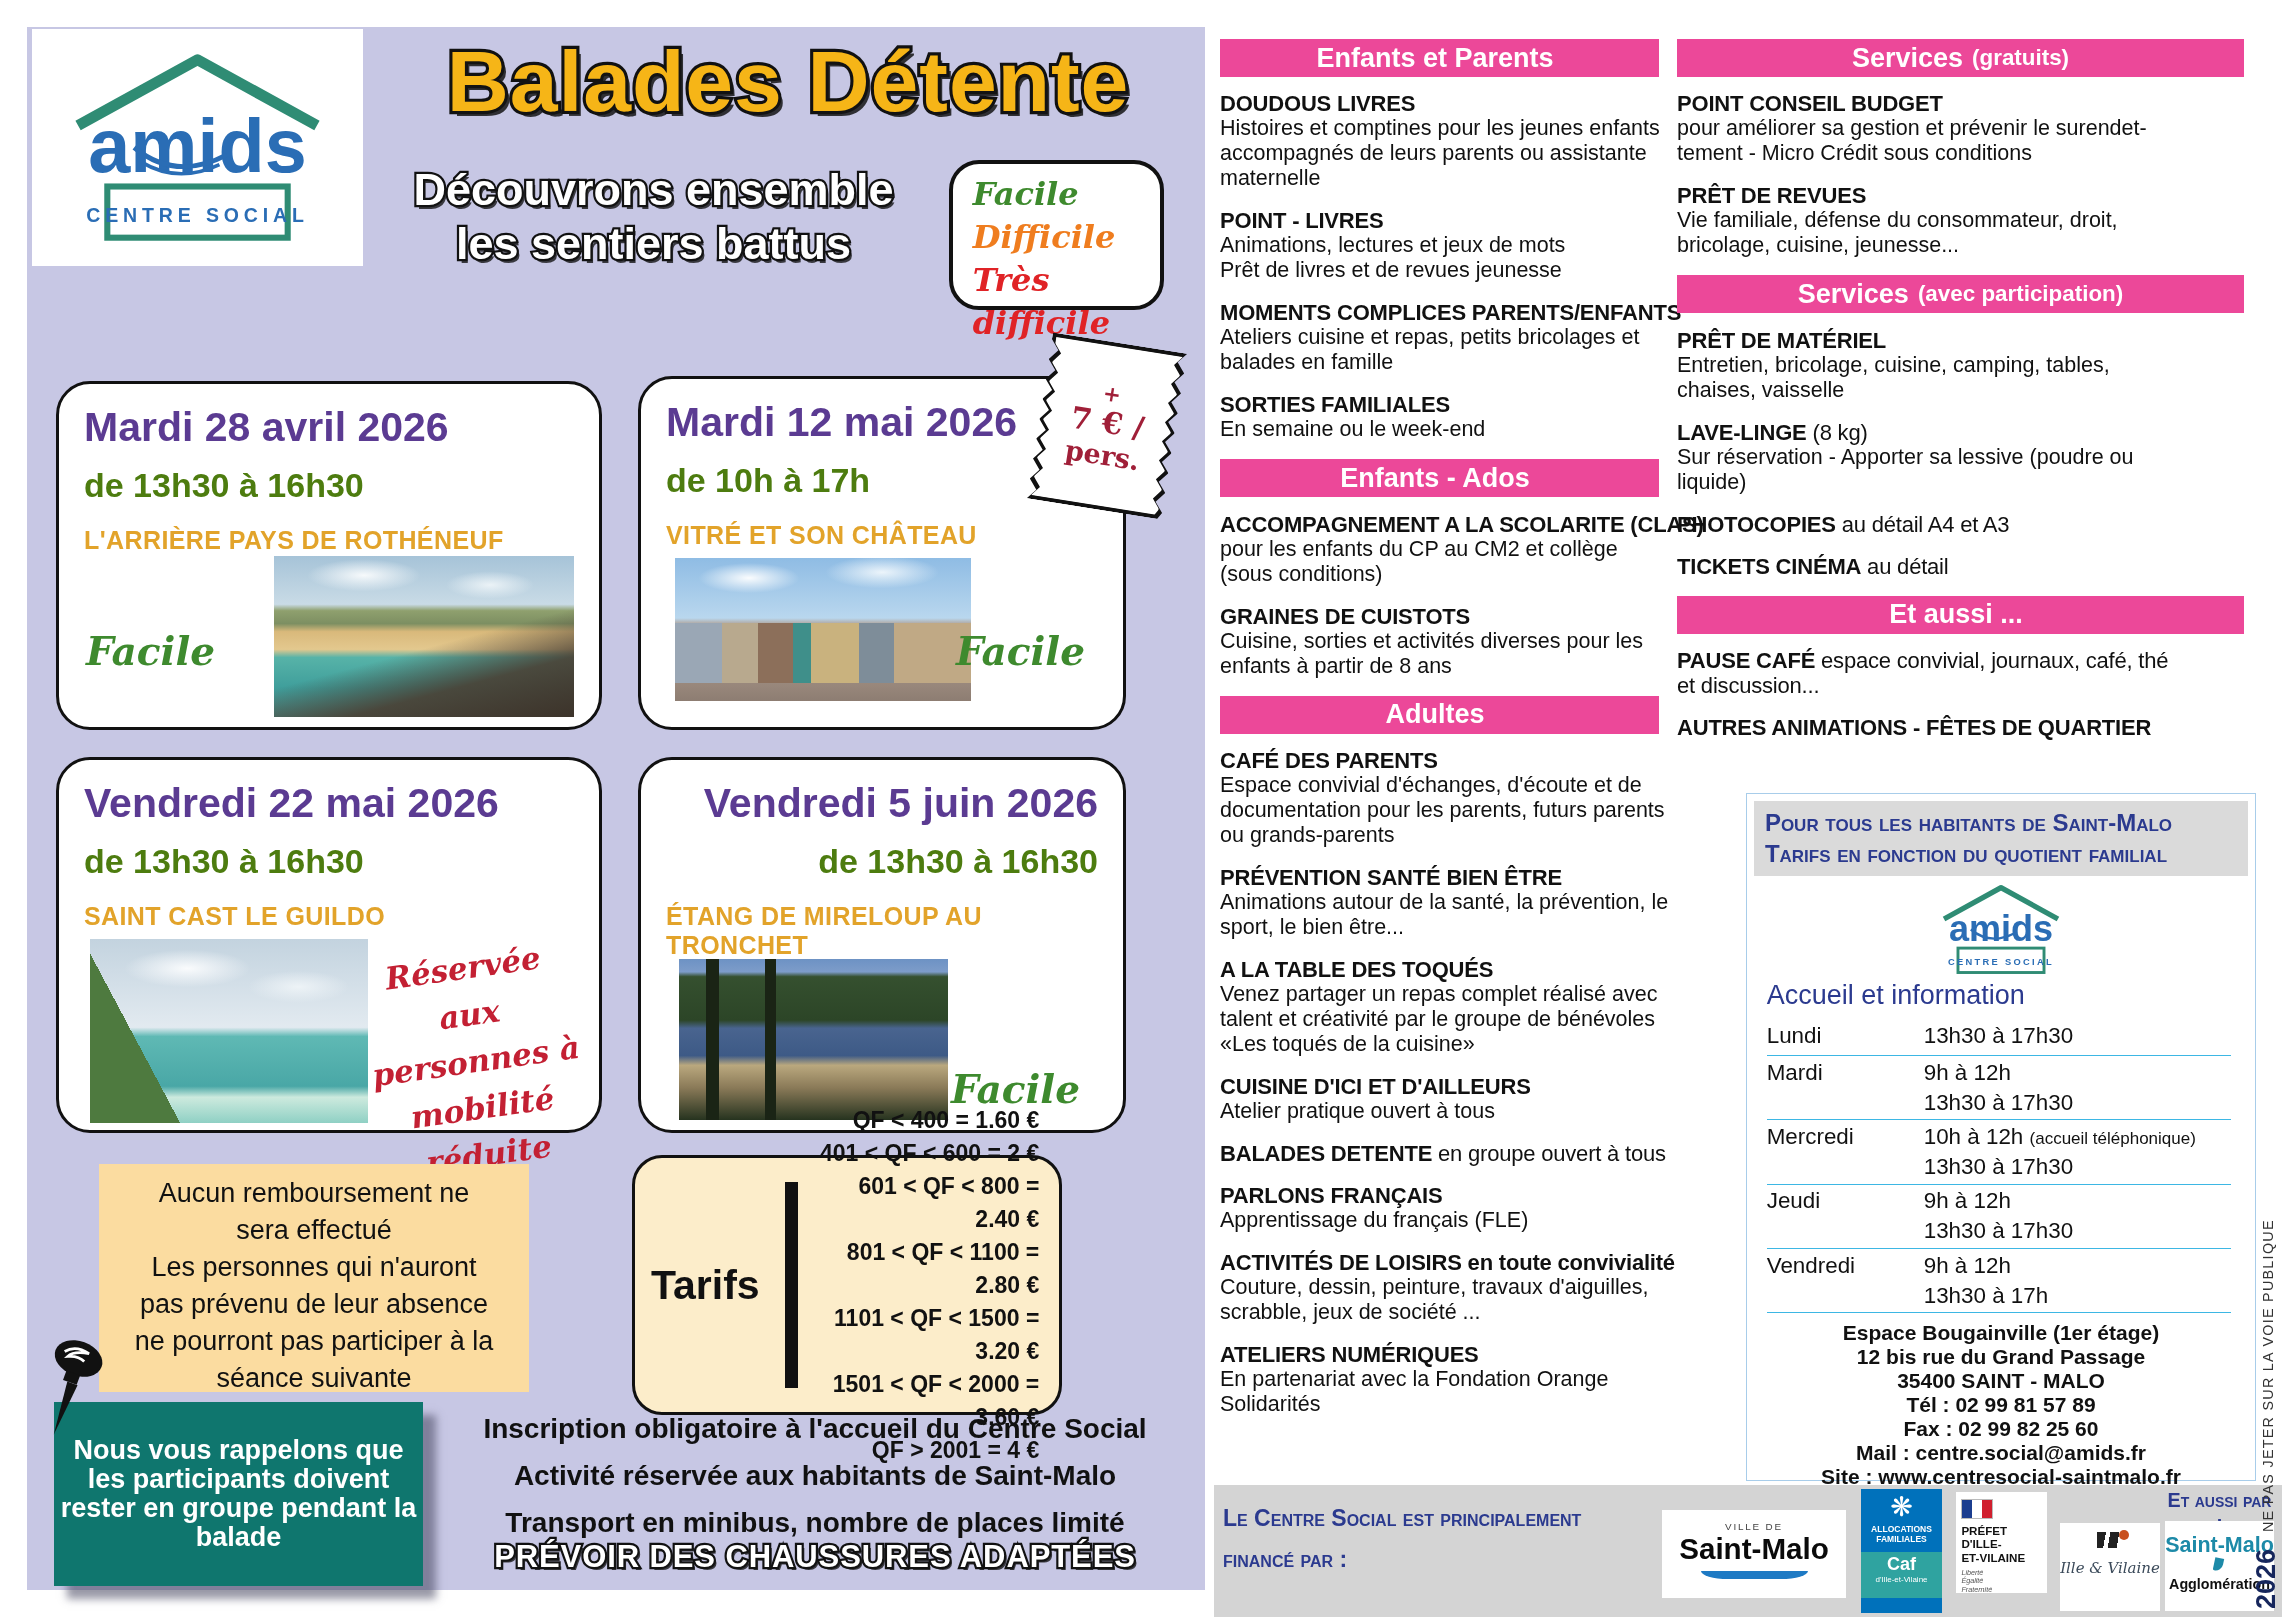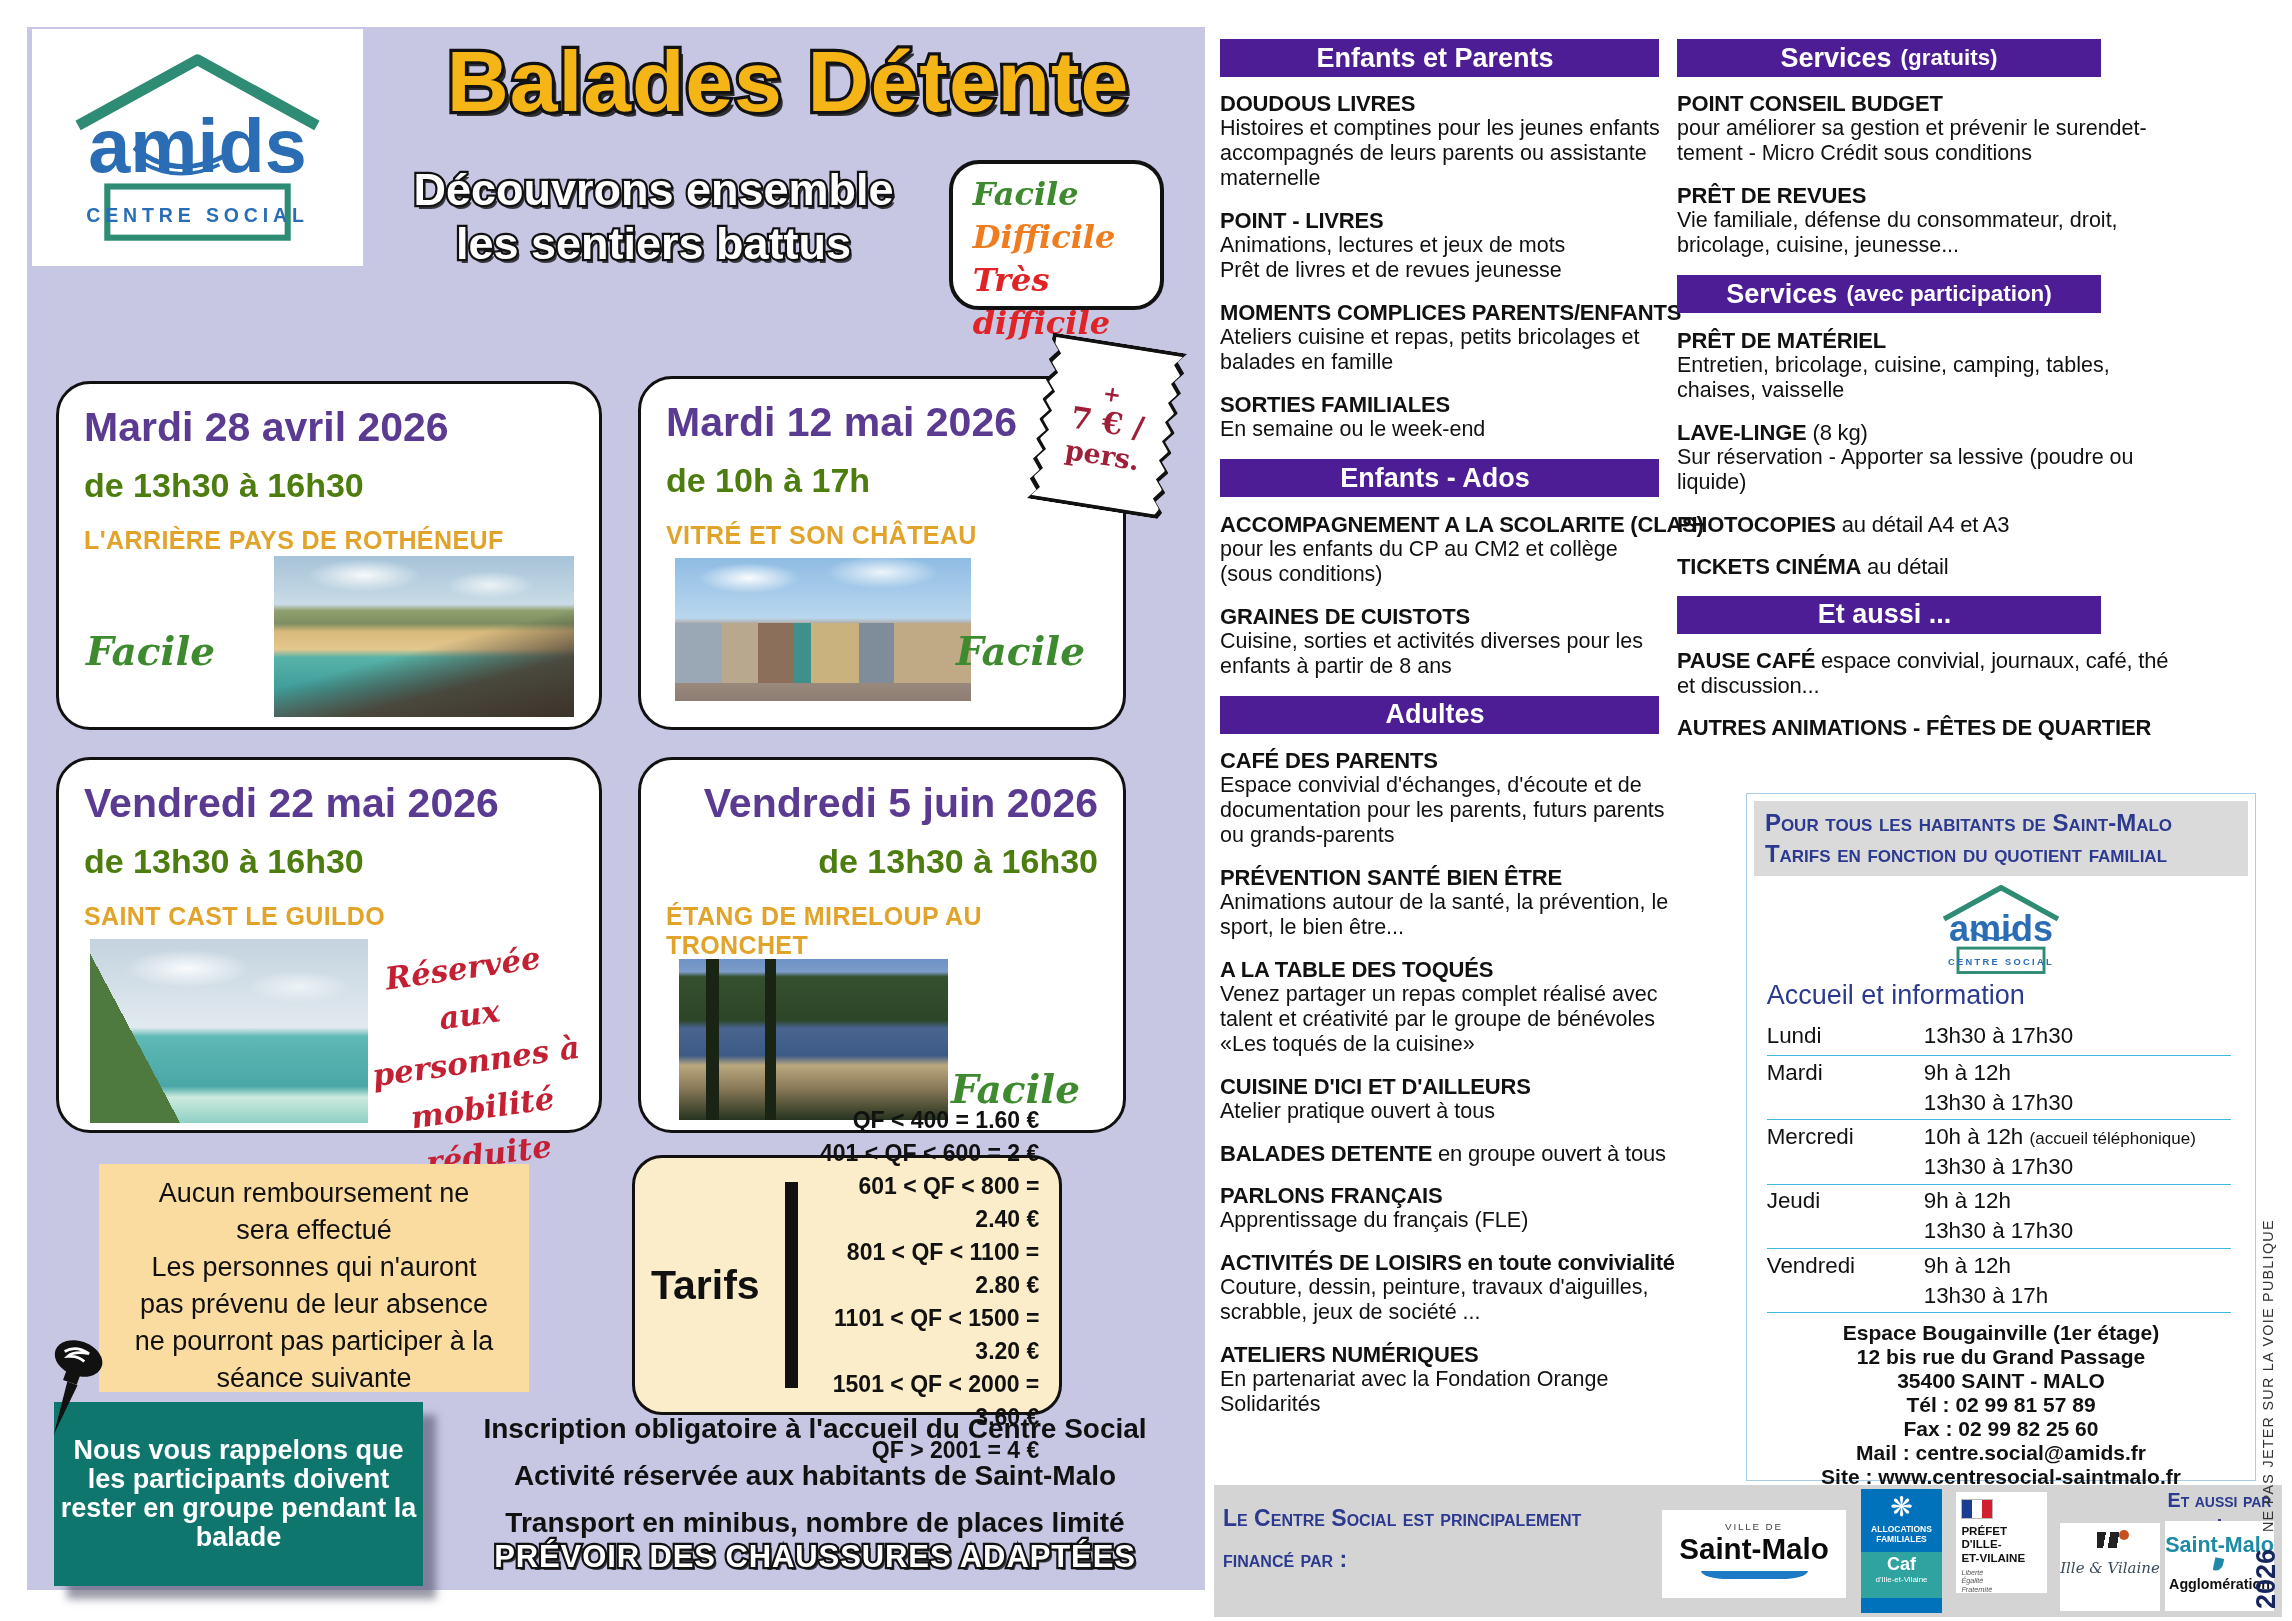--- a/index.html
+++ b/index.html
@@ -95,23 +95,23 @@
                 font-size:28px;font-weight:800;}
   .registration div{margin-bottom:15px;}
   .footwear{position:absolute;left:403px;top:1512px;width:770px;text-align:center;
             font-size:31px;font-weight:900;letter-spacing:0.9px;color:#fff;
             -webkit-text-stroke:4.5px #111;paint-order:stroke fill;text-shadow:2.7px 2.7px 0 rgba(20,20,20,.8);}
 
   
   .col{position:absolute;top:39px;}
   .col1{left:1220px;width:452px;}
   .col2{left:1677px;width:502px;}
-  .pinkbar{height:38px;background:#4c1d95;color:#fff;display:flex;align-items:center;justify-content:center;
+  .pinkbar{height:38px;background:#ec4899;color:#fff;display:flex;align-items:center;justify-content:center;
            font-weight:800;font-size:27px;margin-bottom:14.3px;}
-  .col1 .pinkbar{width:439px;} .col2 .pinkbar{width:424px;}
+  .col1 .pinkbar{width:439px;} .col2 .pinkbar{width:567px;}
   .hsuf{font-size:22.4px;font-weight:800;margin-left:9px;}
   .item{margin-bottom:17px;}
   .item-title{font-size:22px;font-weight:800;line-height:25px;letter-spacing:-0.2px;white-space:nowrap;}
   .item-title .its{font-weight:400;white-space:normal;}
   .item-body{font-size:21.5px;line-height:25px;white-space:pre-line;}
 
   
   .contact{position:absolute;left:1746px;top:793px;width:510px;height:688px;background:#fff;
            border:1.8px solid #a8cdea;box-sizing:border-box;}
   .contact-banner{margin:7.2px;background:#dadada;padding:6.3px 10.7px;color:#2b3a8f;font-weight:800;

